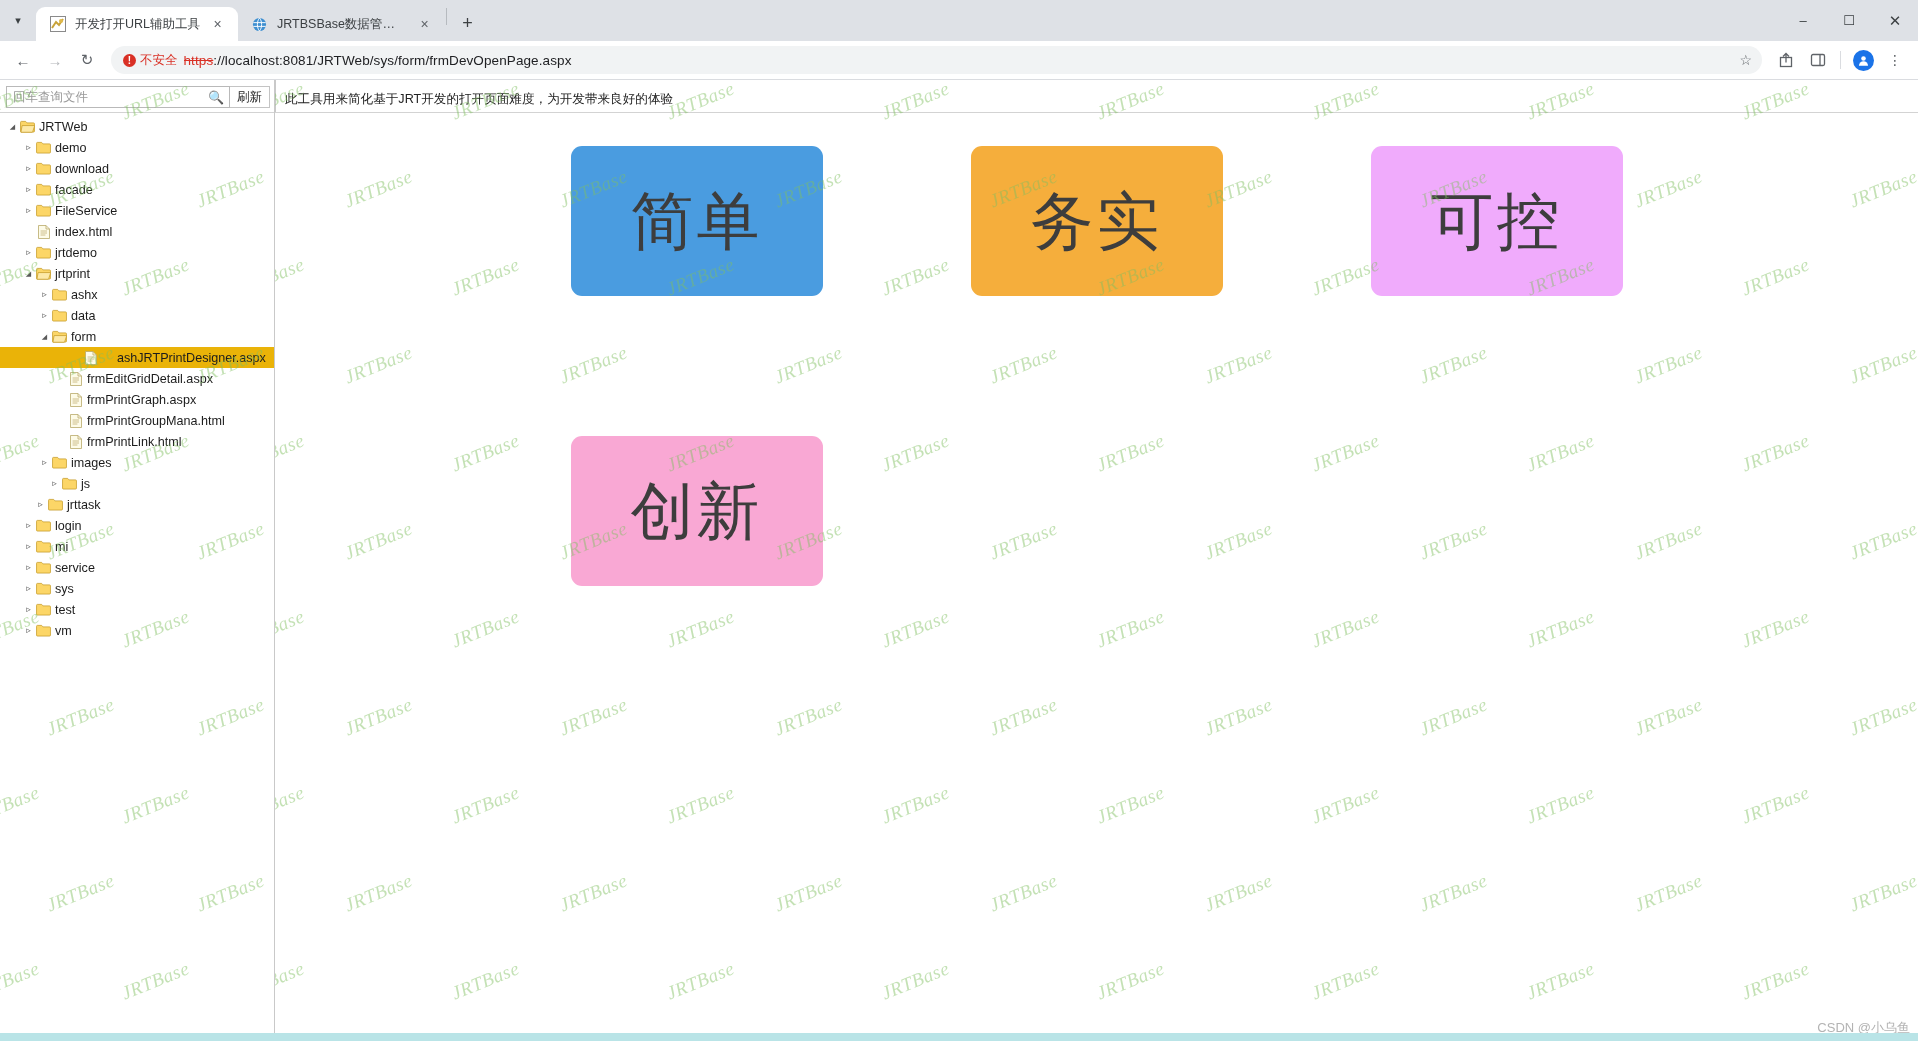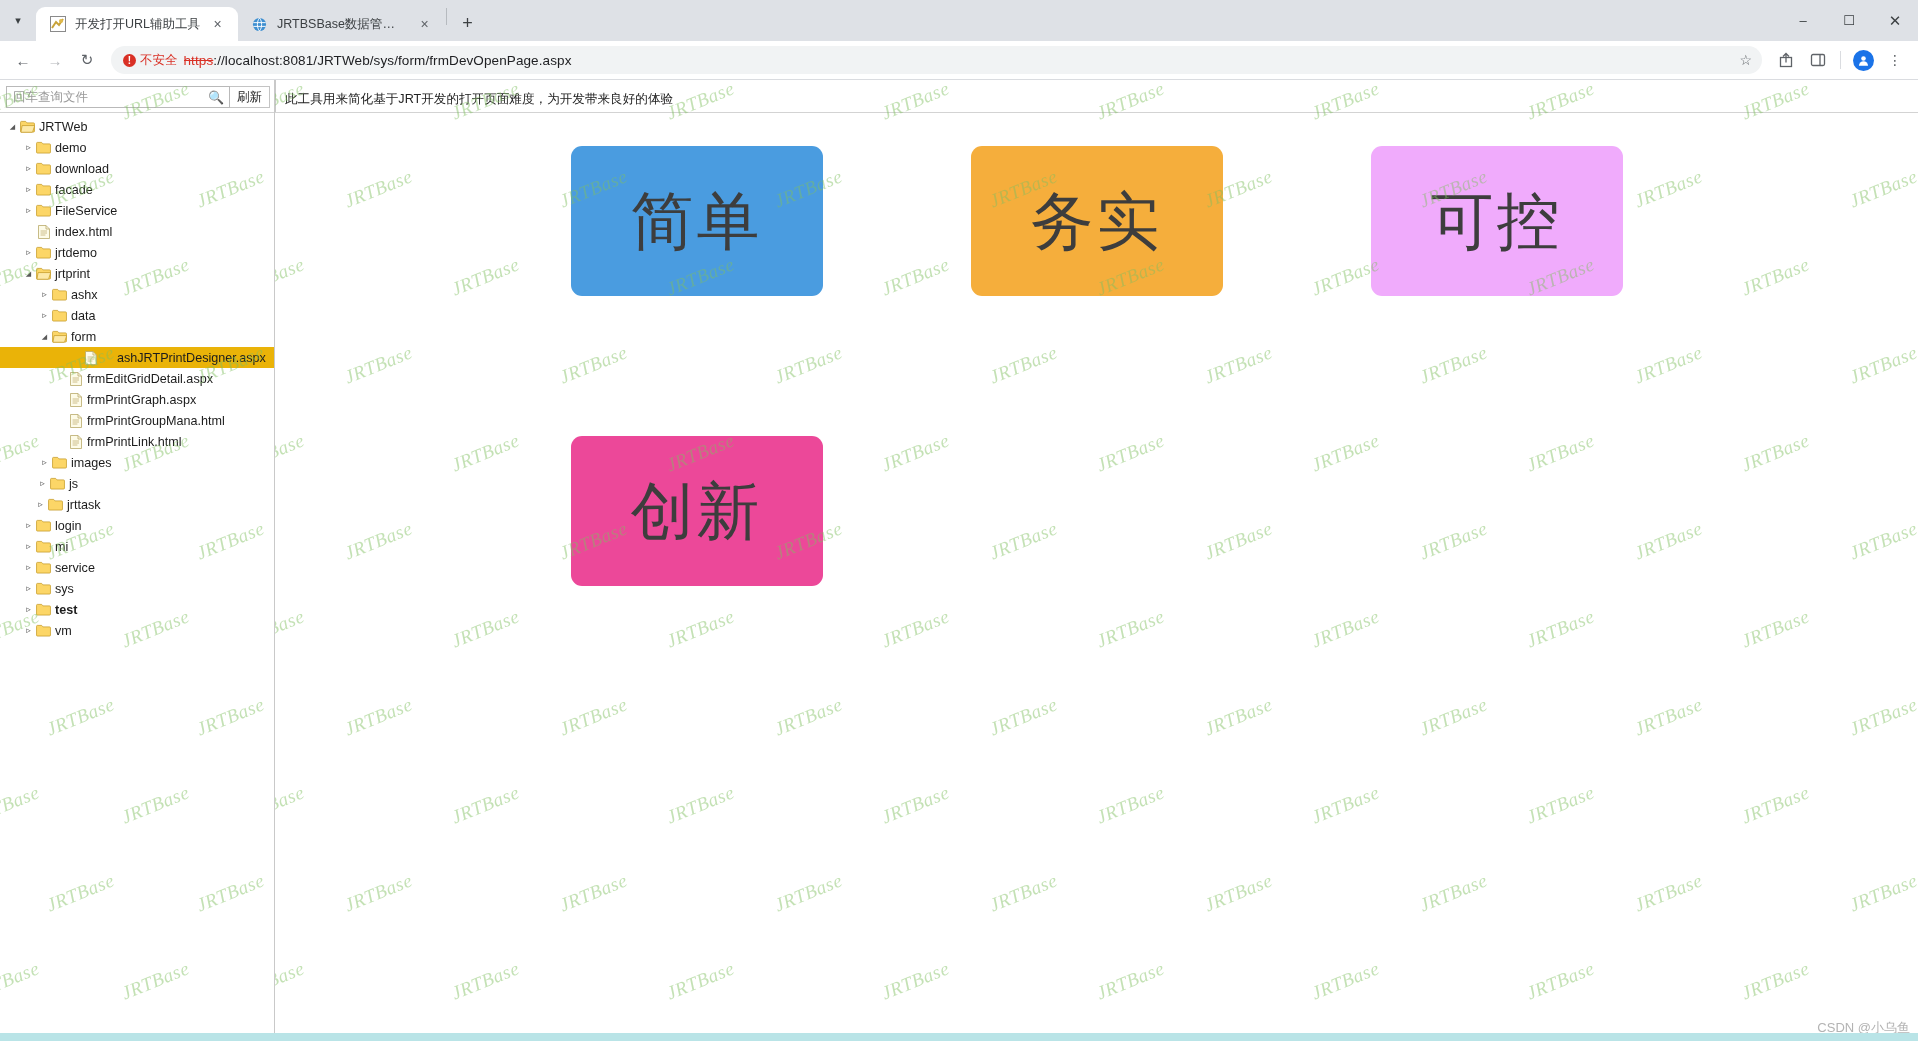--- a/index.html
+++ b/index.html
@@ -396,21 +396,21 @@
           </div>
           <div class="tnode" style="padding-left: 38px;">
             <span class="tarrow closed"></span>
             <span class="ticon">
               <svg class="folder-svg" width="15" height="13" viewBox="0 0 16 14">
                 <path d="M0.5 2.5 a1 1 0 0 1 1-1 H6 l1.4 1.6 H14.5 a1 1 0 0 1 1 1 V12 a1 1 0 0 1 -1 1 H1.5 a1 1 0 0 1 -1 -1 Z" fill="#fcd667" stroke="#c59a24" stroke-width="0.8"></path>
               </svg>
             </span>
             <span class="tlabel">images</span>
           </div>
-          <div class="tnode" style="padding-left: 36px;">
+          <div class="tnode" style="padding-left: 48px;">
             <span class="tarrow closed"></span>
             <span class="ticon">
               <svg class="folder-svg" width="15" height="13" viewBox="0 0 16 14">
                 <path d="M0.5 2.5 a1 1 0 0 1 1-1 H6 l1.4 1.6 H14.5 a1 1 0 0 1 1 1 V12 a1 1 0 0 1 -1 1 H1.5 a1 1 0 0 1 -1 -1 Z" fill="#fcd667" stroke="#c59a24" stroke-width="0.8"></path>
               </svg>
             </span>
             <span class="tlabel">js</span>
           </div>
           <div class="tnode" style="padding-left: 22px; margin-left: 12px;">
             <span class="tarrow closed"></span>
@@ -450,21 +450,21 @@
           </div>
           <div class="tnode" style="padding-left: 22px;">
             <span class="tarrow closed"></span>
             <span class="ticon">
               <svg class="folder-svg" width="15" height="13" viewBox="0 0 16 14">
                 <path d="M0.5 2.5 a1 1 0 0 1 1-1 H6 l1.4 1.6 H14.5 a1 1 0 0 1 1 1 V12 a1 1 0 0 1 -1 1 H1.5 a1 1 0 0 1 -1 -1 Z" fill="#fcd667" stroke="#c59a24" stroke-width="0.8"></path>
               </svg>
             </span>
             <span class="tlabel">sys</span>
           </div>
-          <div class="tnode" style="padding-left: 22px; font-weight: bold;">
+          <div class="tnode" style="padding-left: 22px;">
             <span class="tarrow closed"></span>
             <span class="ticon">
               <svg class="folder-svg" width="15" height="13" viewBox="0 0 16 14">
                 <path d="M0.5 2.5 a1 1 0 0 1 1-1 H6 l1.4 1.6 H14.5 a1 1 0 0 1 1 1 V12 a1 1 0 0 1 -1 1 H1.5 a1 1 0 0 1 -1 -1 Z" fill="#fcd667" stroke="#c59a24" stroke-width="0.8"></path>
               </svg>
             </span>
             <span class="tlabel">test</span>
           </div>
           <div class="tnode" style="padding-left: 22px;">
             <span class="tarrow closed"></span>
@@ -507,21 +507,21 @@
           <span class="wm" style="left: 270px; top: 890px; color: rgb(127, 191, 95);">JRTBase</span>
         </div>
     </div>
 
     <div class="content">
       <div class="content-inner">
         <div class="tile-grid" id="tile-grid">
             <div class="tile" style="background: rgb(74, 156, 224); color: rgb(61, 61, 61);">简单</div>
             <div class="tile" style="background: rgb(245, 174, 60); color: rgb(61, 61, 61);">务实</div>
             <div class="tile" style="background: #f0abfc; color: rgb(61, 61, 61);">可控</div>
-            <div class="tile" style="background: #ec4899; color: rgb(61, 61, 61);">创新</div>
+            <div class="tile" style="background: #f9a8d4; color: rgb(61, 61, 61);">创新</div>
           </div>
       </div>
       <div class="wm-layer" id="wm-right">
           <span class="wm" style="left: -40px; top: 10px; color: rgb(127, 191, 95);">JRTBase</span>
           <span class="wm" style="left: 175px; top: 10px; color: rgb(127, 191, 95);">JRTBase</span>
           <span class="wm" style="left: 390px; top: 10px; color: rgb(127, 191, 95);">JRTBase</span>
           <span class="wm" style="left: 605px; top: 10px; color: rgb(127, 191, 95);">JRTBase</span>
           <span class="wm" style="left: 820px; top: 10px; color: rgb(127, 191, 95);">JRTBase</span>
           <span class="wm" style="left: 1035px; top: 10px; color: rgb(127, 191, 95);">JRTBase</span>
           <span class="wm" style="left: 1250px; top: 10px; color: rgb(127, 191, 95);">JRTBase</span>

